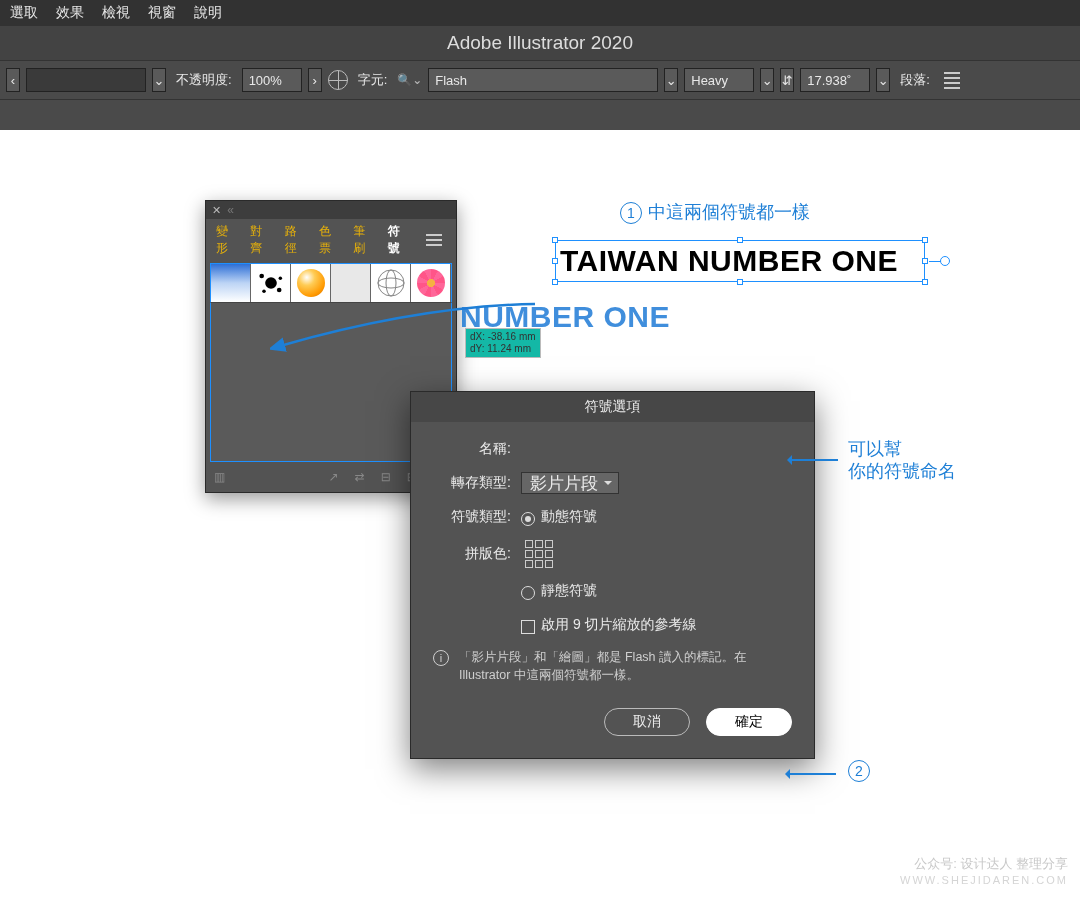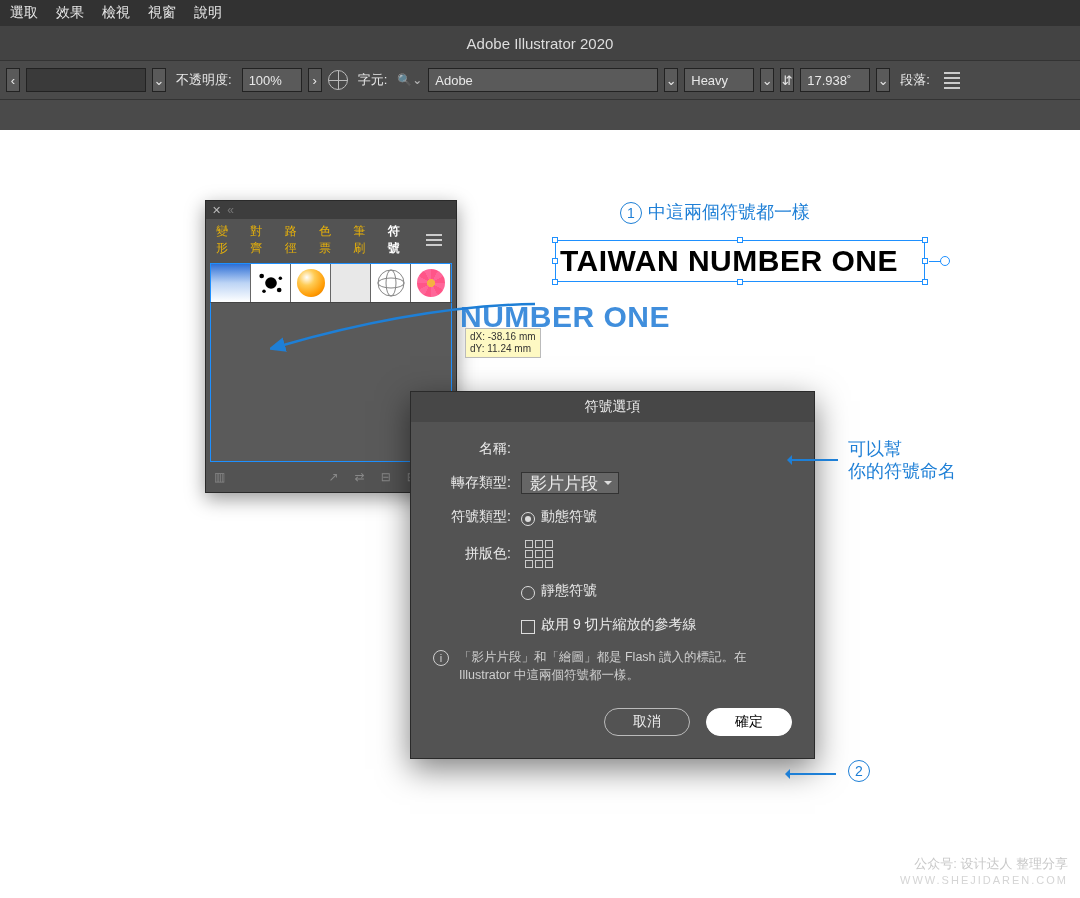--- a/index.html
+++ b/index.html
@@ -3,21 +3,21 @@
 <meta charset="utf-8">
 <style>
   * { box-sizing: border-box; margin: 0; padding: 0; font-family: -apple-system, "Helvetica Neue", Arial, sans-serif; }
   body { width: 1080px; height: 898px; background: #fff; position: relative; overflow: hidden; }
   
   
   .menubar { background: #323232; height: 26px; display: flex; align-items: center; padding: 0 10px; color: #e8e8e8; font-size: 14px; gap: 18px; }
   .menubar span { cursor: default; }
   
   
-  .titlebar { background: #434343; height: 34px; display: flex; align-items: center; justify-content: center; color: #ddd; font-size: 15px; }
+  .titlebar { background: #434343; height: 34px; display: flex; align-items: center; justify-content: center; color: #ddd; font-size: 19px; }
   
   
   .optbar { background: #4a4a4a; height: 40px; display: flex; align-items: center; padding: 0 6px; color: #e8e8e8; font-size: 13px; gap: 6px; border-top:1px solid #333; border-bottom:1px solid #333;}
   .well { background: #3a3a3a; border: 1px solid #222; height: 24px; }
   .sel { background: #5a5a5a; border: 1px solid #222; height: 24px; display: inline-flex; align-items: center; padding: 0 6px; }
   .chev { width:14px; height:24px; display:inline-flex; align-items:center; justify-content:center; background:#5a5a5a; border:1px solid #222;}
   .globeicon { width:20px;height:20px;border-radius:50%;border:1px solid #bbb; display:inline-block; position:relative;}
   .globeicon:before{content:"";position:absolute;left:0;right:0;top:50%;border-top:1px solid #bbb;}
   .globeicon:after{content:"";position:absolute;top:0;bottom:0;left:50%;border-left:1px solid #bbb;}
   .search-ico { font-size:12px; opacity:.7; }
@@ -49,21 +49,21 @@
   .sym.dust { background:#e8e8e8;}
   .sym.geo { background:#fff;}
   .sym.geo svg{width:30px;height:30px;}
   .sym.flower { background:#fff;}
   .sym.flower div{width:28px;height:28px;border-radius:50%;background:radial-gradient(circle,#f5b042 0 20%, transparent 21%), conic-gradient(#f58 0 30deg,#f69 30deg 60deg,#f58 60deg 90deg,#f69 90deg 120deg,#f58 120deg 150deg,#f69 150deg 180deg,#f58 180deg 210deg,#f69 210deg 240deg,#f58 240deg 270deg,#f69 270deg 300deg,#f58 300deg 330deg,#f69 330deg 360deg);}
   .drop-area { margin:0 4px; height:160px; background:#5a5a5a; border:1px solid #1e90ff; border-top:1px solid #444;}
   .panel-foot { height:30px; display:flex; align-items:center; gap:16px; padding:0 8px; color:#888;}
   .panel-foot .sp{flex:1}
   
   
-  .measure { position:absolute; left:465px; top:328px; background:#fef9c3; border:1px solid #bbb; font-size:10px; color:#333; padding:2px 4px; line-height:12px; font-family:Arial;}
+  .measure { position:absolute; left:465px; top:328px; background:#14b8a6; border:1px solid #bbb; font-size:10px; color:#333; padding:2px 4px; line-height:12px; font-family:Arial;}
   
   
   .arrow1 { position:absolute; left:270px; top:296px; width:280px; height:80px; pointer-events:none;}
   
   
   .artboard-txt { position:absolute; left:560px; top:244px; font-size:30px; font-weight:800; color:#000; letter-spacing:0.5px;}
   .sel-box { position:absolute; left:555px; top:240px; width:370px; height:42px; border:1px solid #1e90ff;}
   .sel-box .h{position:absolute;width:6px;height:6px;background:#fff;border:1px solid #1e90ff;}
   .sel-box .h.tl{left:-4px;top:-4px}.sel-box .h.tm{left:50%;top:-4px;margin-left:-3px}.sel-box .h.tr{right:-4px;top:-4px}
   .sel-box .h.ml{left:-4px;top:50%;margin-top:-3px}.sel-box .h.mr{right:-4px;top:50%;margin-top:-3px}
@@ -122,21 +122,21 @@
 <div class="optbar">
   <span class="chev">‹</span>
   <span class="well" style="width:120px"></span>
   <span class="chev">⌄</span>
   <span class="lbl">不透明度:</span>
   <span class="sel" style="width:60px">100%</span>
   <span class="chev">›</span>
   <span class="globeicon"></span>
   <span class="lbl">字元:</span>
   <span class="search-ico">🔍⌄</span>
-  <span class="sel" style="width:230px">Adobe</span>
+  <span class="sel" style="width:230px">Flash</span>
   <span class="chev">⌄</span>
   <span class="sel" style="width:70px">Heavy</span>
   <span class="chev">⌄</span>
   <span class="chev">⇵</span>
   <span class="sel" style="width:70px">17.938˚</span>
   <span class="chev">⌄</span>
   <span class="lbl">段落:</span>
   <span class="hamb">
       <i></i>
       <i></i>

